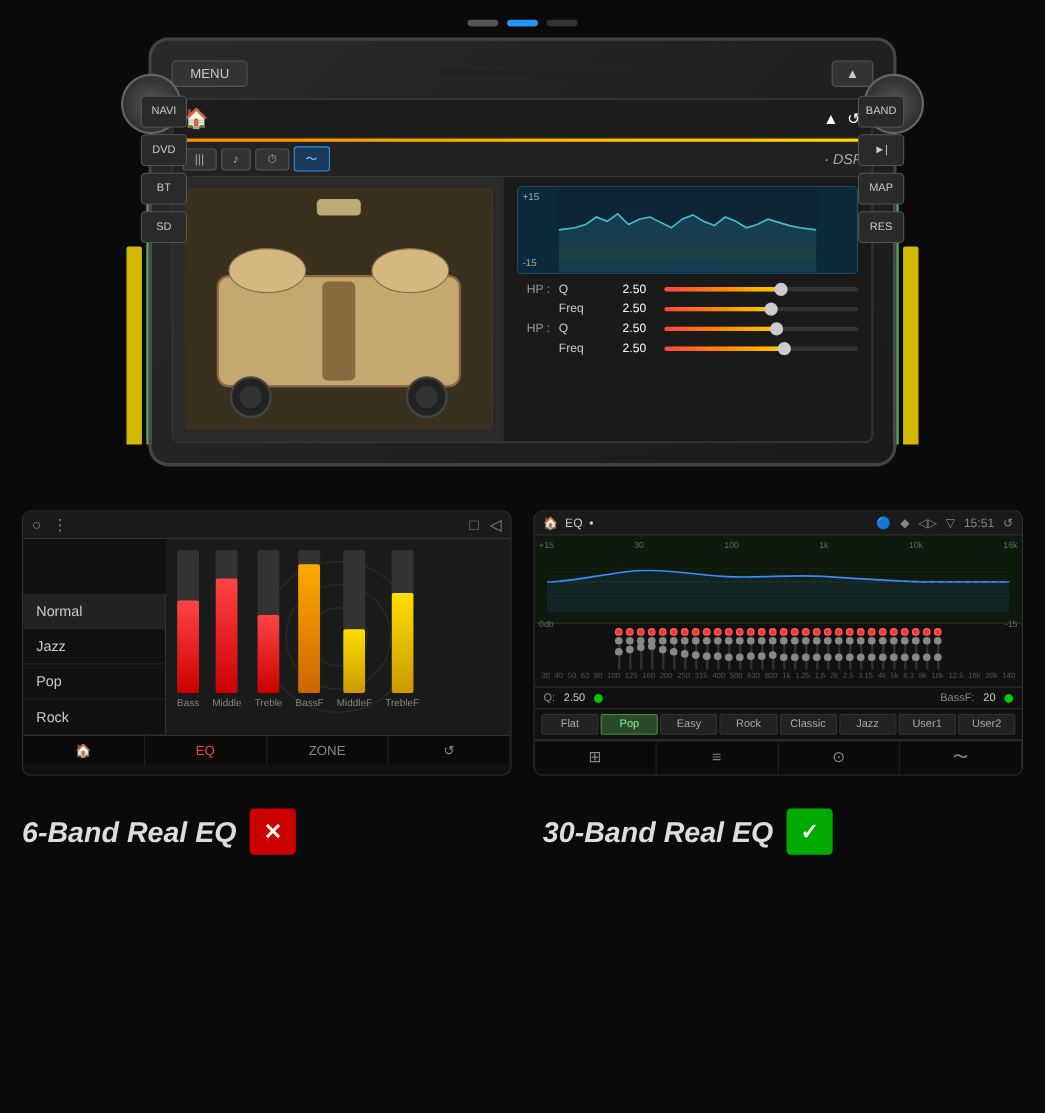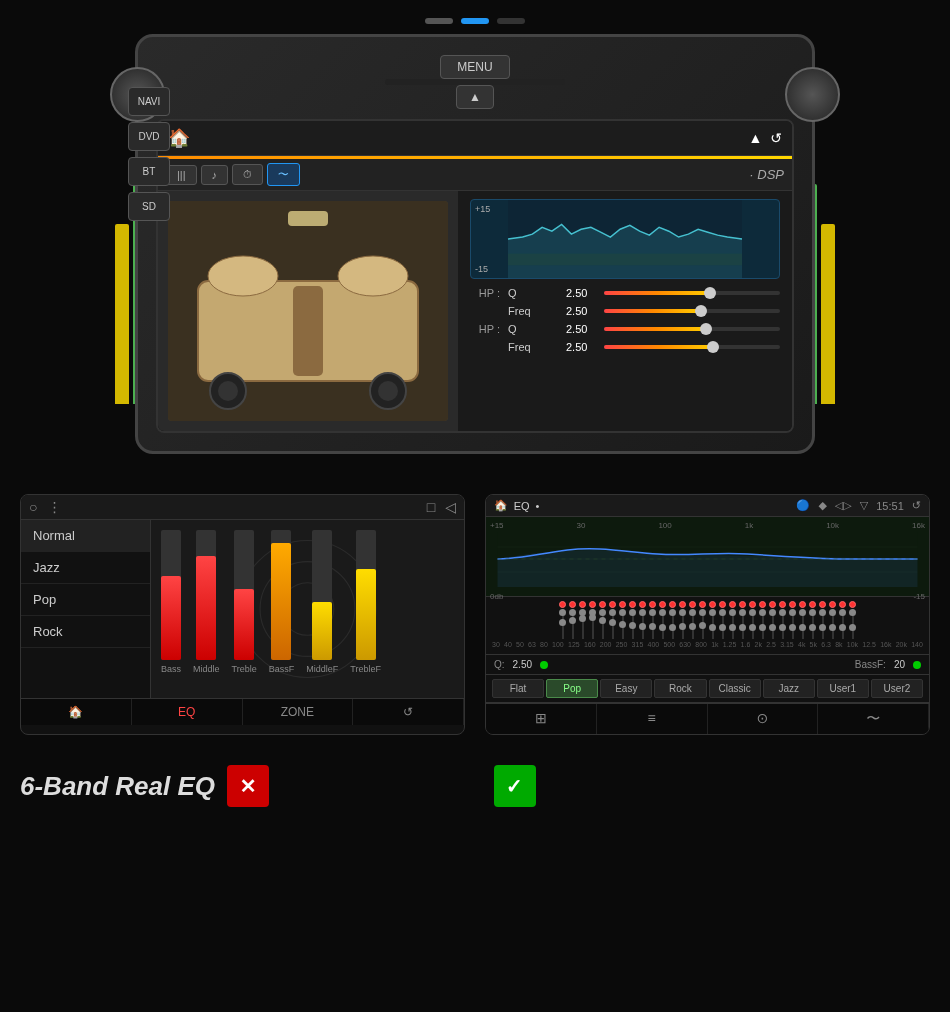--- a/index.html
+++ b/index.html
@@ -58,21 +58,20 @@
       position: relative;
       z-index: 10;
       margin-top: 10px;
     }
 
     .device-top-bar {
       display: flex;
       justify-content: space-between;
       align-items: center;
       margin-bottom: 10px;
-      flex-direction: column;
     }
 
     .menu-btn {
       background: #333;
       color: #ccc;
       border: 1px solid #555;
       padding: 4px 16px;
       border-radius: 4px;
       font-size: 12px;
     }
@@ -339,20 +338,21 @@
 
     .panel-header-right {
       display: flex;
       gap: 10px;
       color: #888;
       font-size: 14px;
     }
 
     .panel-6band-body {
       display: flex;
+      align-items: flex-end;
     }
 
     .presets-list {
       width: 130px;
       border-right: 1px solid #333;
     }
 
     .preset-item {
       padding: 8px 12px;
       color: #ccc;
@@ -668,20 +668,26 @@
 
     <div class="knob-right"></div>
 
     <div class="side-buttons-left">
       <div class="side-btn">NAVI</div>
       <div class="side-btn">DVD</div>
       <div class="side-btn">BT</div>
       <div class="side-btn">SD</div>
     </div>
 
+    <div class="side-buttons-right">
+      <div class="side-btn">BAND</div>
+      <div class="side-btn">►|</div>
+      <div class="side-btn">MAP</div>
+      <div class="side-btn">RES</div>
+    </div>
 
     <div class="device-top-bar">
       <div class="menu-btn">MENU</div>
       <div style="width:180px;height:6px;background:#222;border-radius:3px;"></div>
       <div class="eject-btn">▲</div>
     </div>
 
     <div class="screen">
 
       <div class="screen-header">
@@ -1167,17 +1173,18 @@
 </div>
 
 <div class="bottom-labels">
   <div class="label-section">
     <span class="label-text">6-Band Real EQ</span>
     <div class="badge-x">
       <span>✕</span>
     </div>
   </div>
   <div class="label-section">
+    <span class="label-text">30-Band Real EQ</span>
     <div class="badge-check">
       <span>✓</span>
     </div>
   </div>
 </div>
 
 </body></html>

